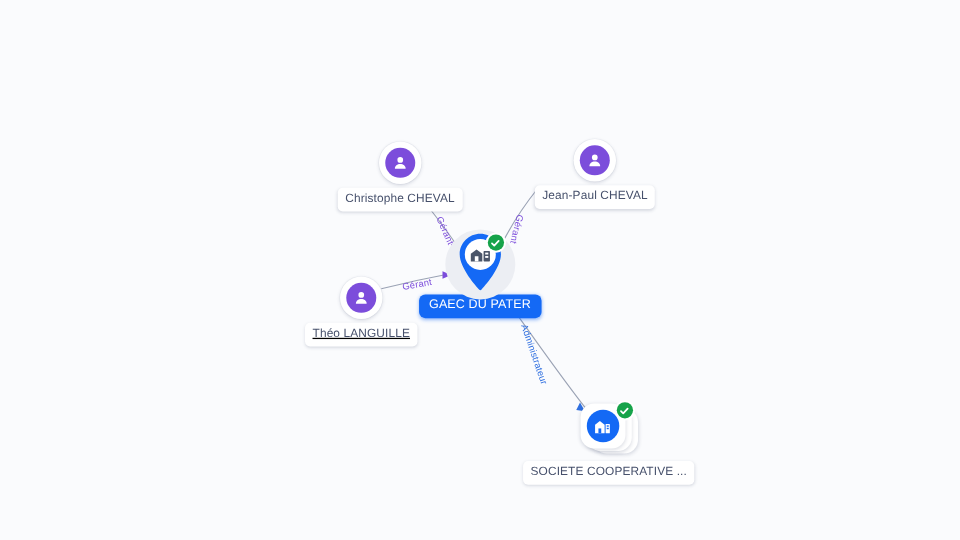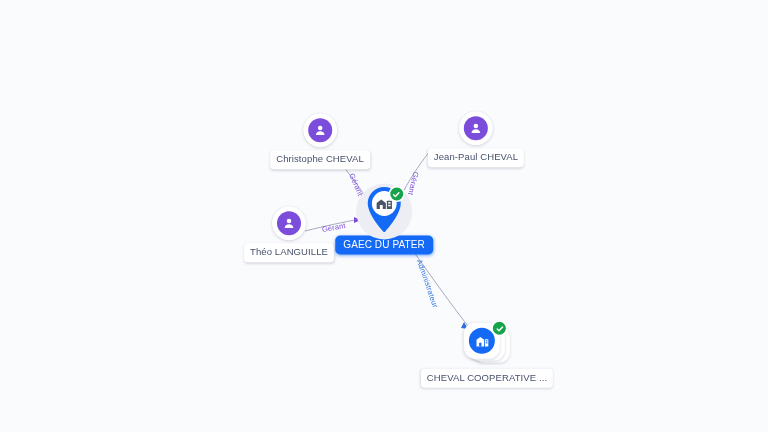--- a/index.html
+++ b/index.html
@@ -195,21 +195,21 @@
       <div class="person-disc">
         <svg width="14" height="14" viewBox="0 0 24 24" fill="#ffffff">
           <circle cx="12" cy="8" r="3.9"></circle>
           <path d="M4.6 20c0-4.1 3.3-6.4 7.4-6.4s7.4 2.3 7.4 6.4z"></path>
         </svg>
       </div>
     </div>
     <div class="chip">Jean-Paul CHEVAL</div>
   </div>
 
-  <div class="node person-node" style="left:289px; top:234px;">
+  <div class="node person-node" style="left:289px; top:249px;text-decoration:underline;">
     <div class="person-ring">
       <div class="person-disc">
         <svg width="14" height="14" viewBox="0 0 24 24" fill="#ffffff">
           <circle cx="12" cy="8" r="3.9"></circle>
           <path d="M4.6 20c0-4.1 3.3-6.4 7.4-6.4s7.4 2.3 7.4 6.4z"></path>
         </svg>
       </div>
     </div>
     <div class="chip">Théo LANGUILLE</div>
   </div>
@@ -252,16 +252,16 @@
             <rect x="6.9" y="14.4" width="3.6" height="6.1" fill="#1469f5"></rect>
           </svg>
         </div>
       </div>
       <div class="co-badge">
         <svg width="8" height="8" viewBox="0 0 24 24" fill="none" stroke="#ffffff" stroke-width="4.2" stroke-linecap="round" stroke-linejoin="round">
           <path d="M4 12.6 L9.4 18 L20 6.6"></path>
         </svg>
       </div>
     </div>
-    <div class="chip">CHEVAL COOPERATIVE ...</div>
+    <div class="chip">SOCIETE COOPERATIVE ...</div>
   </div>
 
 </div>
 
 </body></html>

